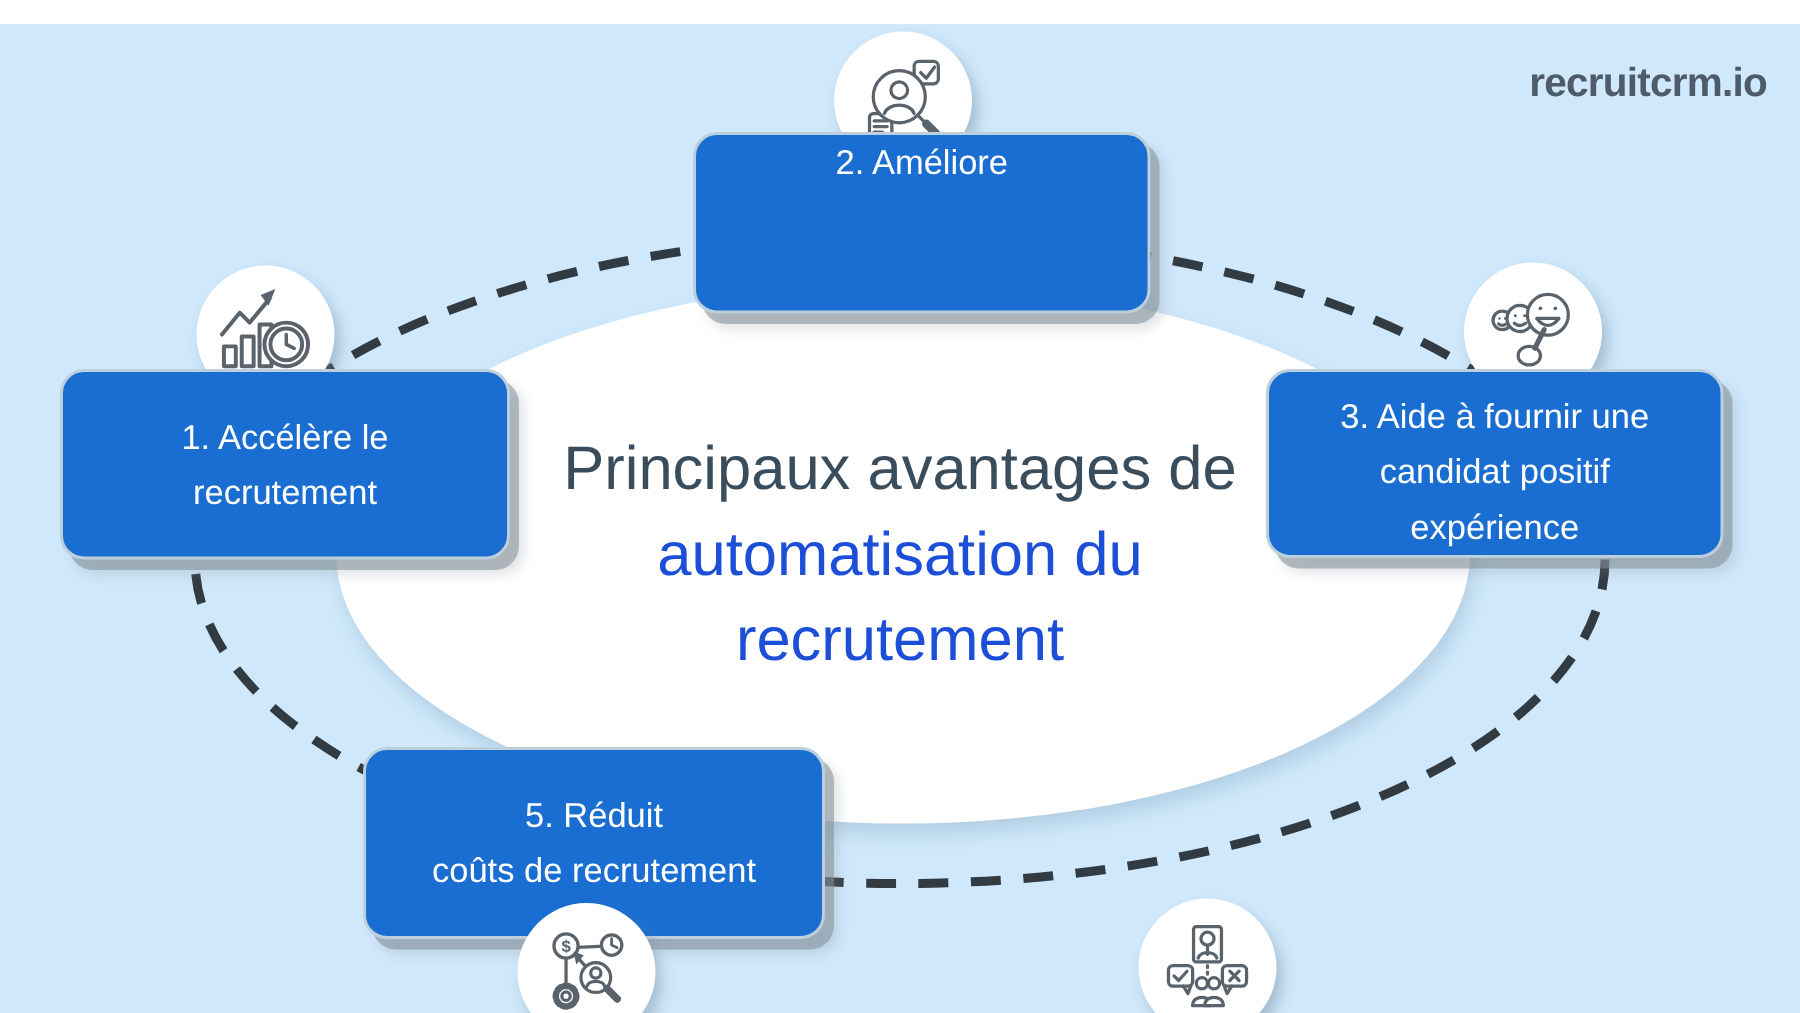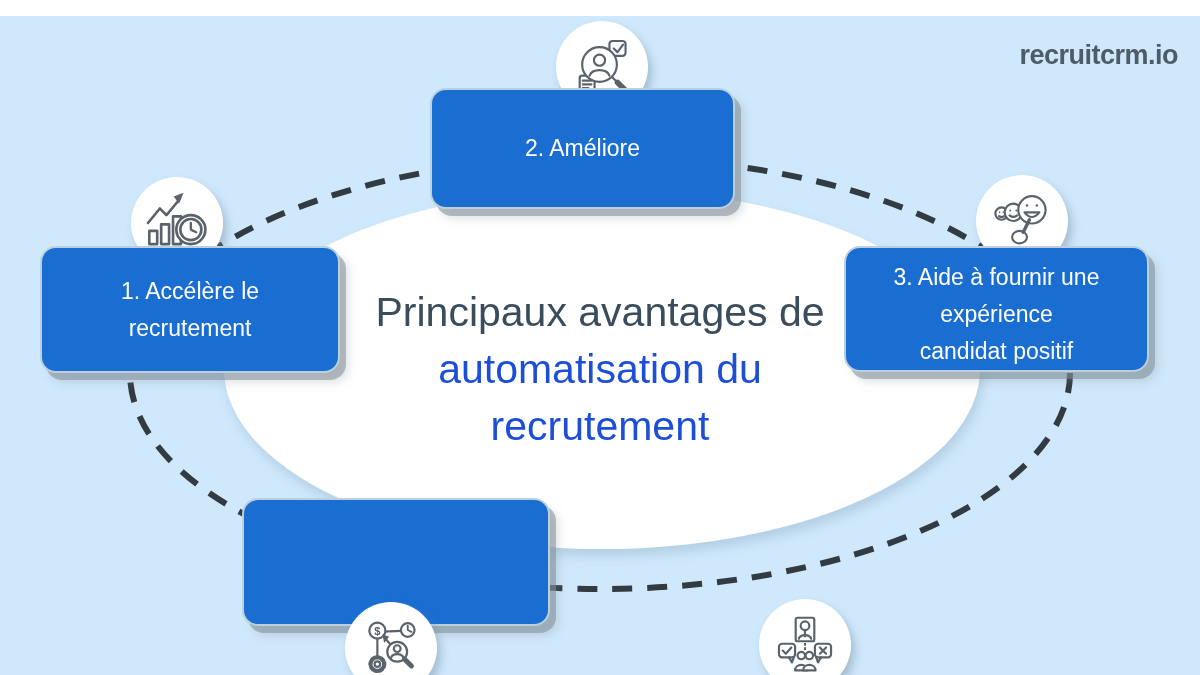--- a/index.html
+++ b/index.html
@@ -41,21 +41,21 @@
     position:absolute;width:92px;height:92px;border-radius:50%;
     background:#ffffff;
     box-shadow:4px 6px 9px rgba(110,130,150,.42);
     display:flex;align-items:center;justify-content:center;
   }
   .icon-circle.layer-top{z-index:2;}
   .icon-circle.layer-front{z-index:4;}
   .icon-circle svg{display:block;}
   
   .box-1{left:40px;top:230px;width:300px;height:127px;align-items:center;}
-  .box-2{left:430px;top:72px;width:305px;height:121px;}
+  .box-2{left:462px;top:72px;width:305px;height:121px;justify-content:space-between;}
   .box-3{left:844px;top:230px;width:305px;height:126px;justify-content:flex-end;}
   .box-4{left:652px;top:480px;width:305px;height:127px;}
   .box-5{left:242px;top:482px;width:308px;height:128px;}
   
   .ic-1{left:131px;top:161px;}
   .ic-2{left:556px;top:5px;}
   .ic-3{left:976px;top:159px;}
   .ic-4{left:759px;top:583px;}
   .ic-5{left:345px;top:586px;}
 </style>
@@ -185,21 +185,23 @@
     <span>1. Accélère le</span>
     <span>recrutement</span>
   </div>
 
   <div class="benefit-box box-2">
     <span>2. Améliore</span>
   </div>
 
   <div class="benefit-box box-3">
     <span>3. Aide à fournir une</span>
+    <span>candidat positif</span>
     <span>expérience</span>
-    <span>candidat positif</span>
   </div>
 
 
   <div class="benefit-box box-5">
+    <span>5. Réduit</span>
+    <span>coûts de recrutement</span>
   </div>
 
 </div>
 
 </body></html>

